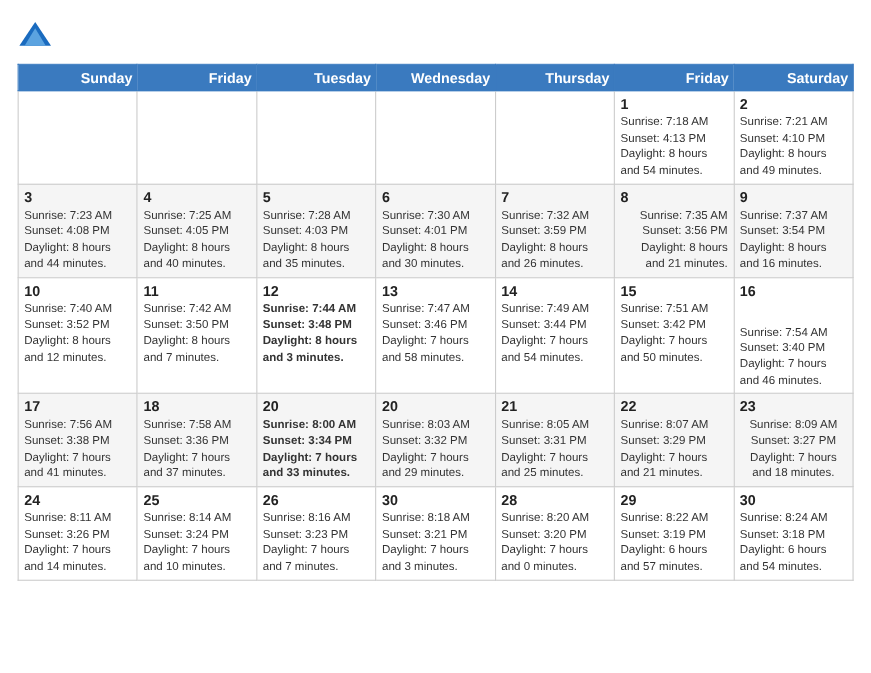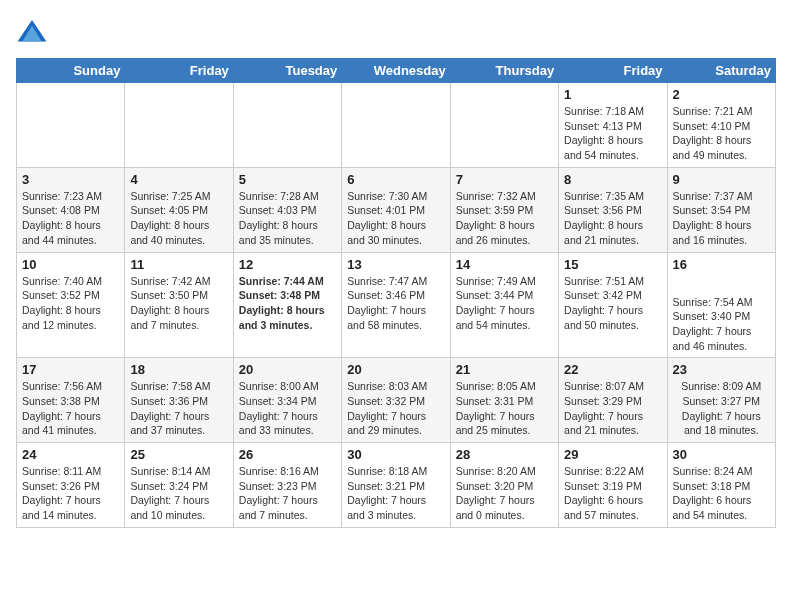--- a/index.html
+++ b/index.html
@@ -164,21 +164,21 @@
 Daylight: 8 hours and 30 minutes.</div>
         </td>
         <td>
           <span class="day-num">7</span>
           <div class="day-info" style="white-space: pre-line;">Sunrise: 7:32 AM
 Sunset: 3:59 PM
 Daylight: 8 hours and 26 minutes.</div>
         </td>
         <td>
           <span class="day-num">8</span>
-          <div class="day-info" style="white-space: pre-line;">Sunrise: 7:35 AM
+          <div class="day-info" style="white-space: pre-line; text-align: right;">Sunrise: 7:35 AM
 Sunset: 3:56 PM
 Daylight: 8 hours and 21 minutes.</div>
         </td>
         <td>
           <span class="day-num">9</span>
           <div class="day-info" style="white-space: pre-line;">Sunrise: 7:37 AM
 Sunset: 3:54 PM
 Daylight: 8 hours and 16 minutes.</div>
         </td>
       </tr>
@@ -234,21 +234,21 @@
 Daylight: 7 hours and 41 minutes.</div>
         </td>
         <td>
           <span class="day-num">18</span>
           <div class="day-info" style="white-space: pre-line;">Sunrise: 7:58 AM
 Sunset: 3:36 PM
 Daylight: 7 hours and 37 minutes.</div>
         </td>
         <td>
           <span class="day-num">20</span>
-          <div class="day-info" style="white-space: pre-line;">Sunrise: 8:00 AM
+          <div class="day-info" style="white-space: pre-line; font-weight: bold;">Sunrise: 8:00 AM
 Sunset: 3:34 PM
 Daylight: 7 hours and 33 minutes.</div>
         </td>
         <td>
           <span class="day-num">20</span>
           <div class="day-info" style="white-space: pre-line;">Sunrise: 8:03 AM
 Sunset: 3:32 PM
 Daylight: 7 hours and 29 minutes.</div>
         </td>
         <td>

